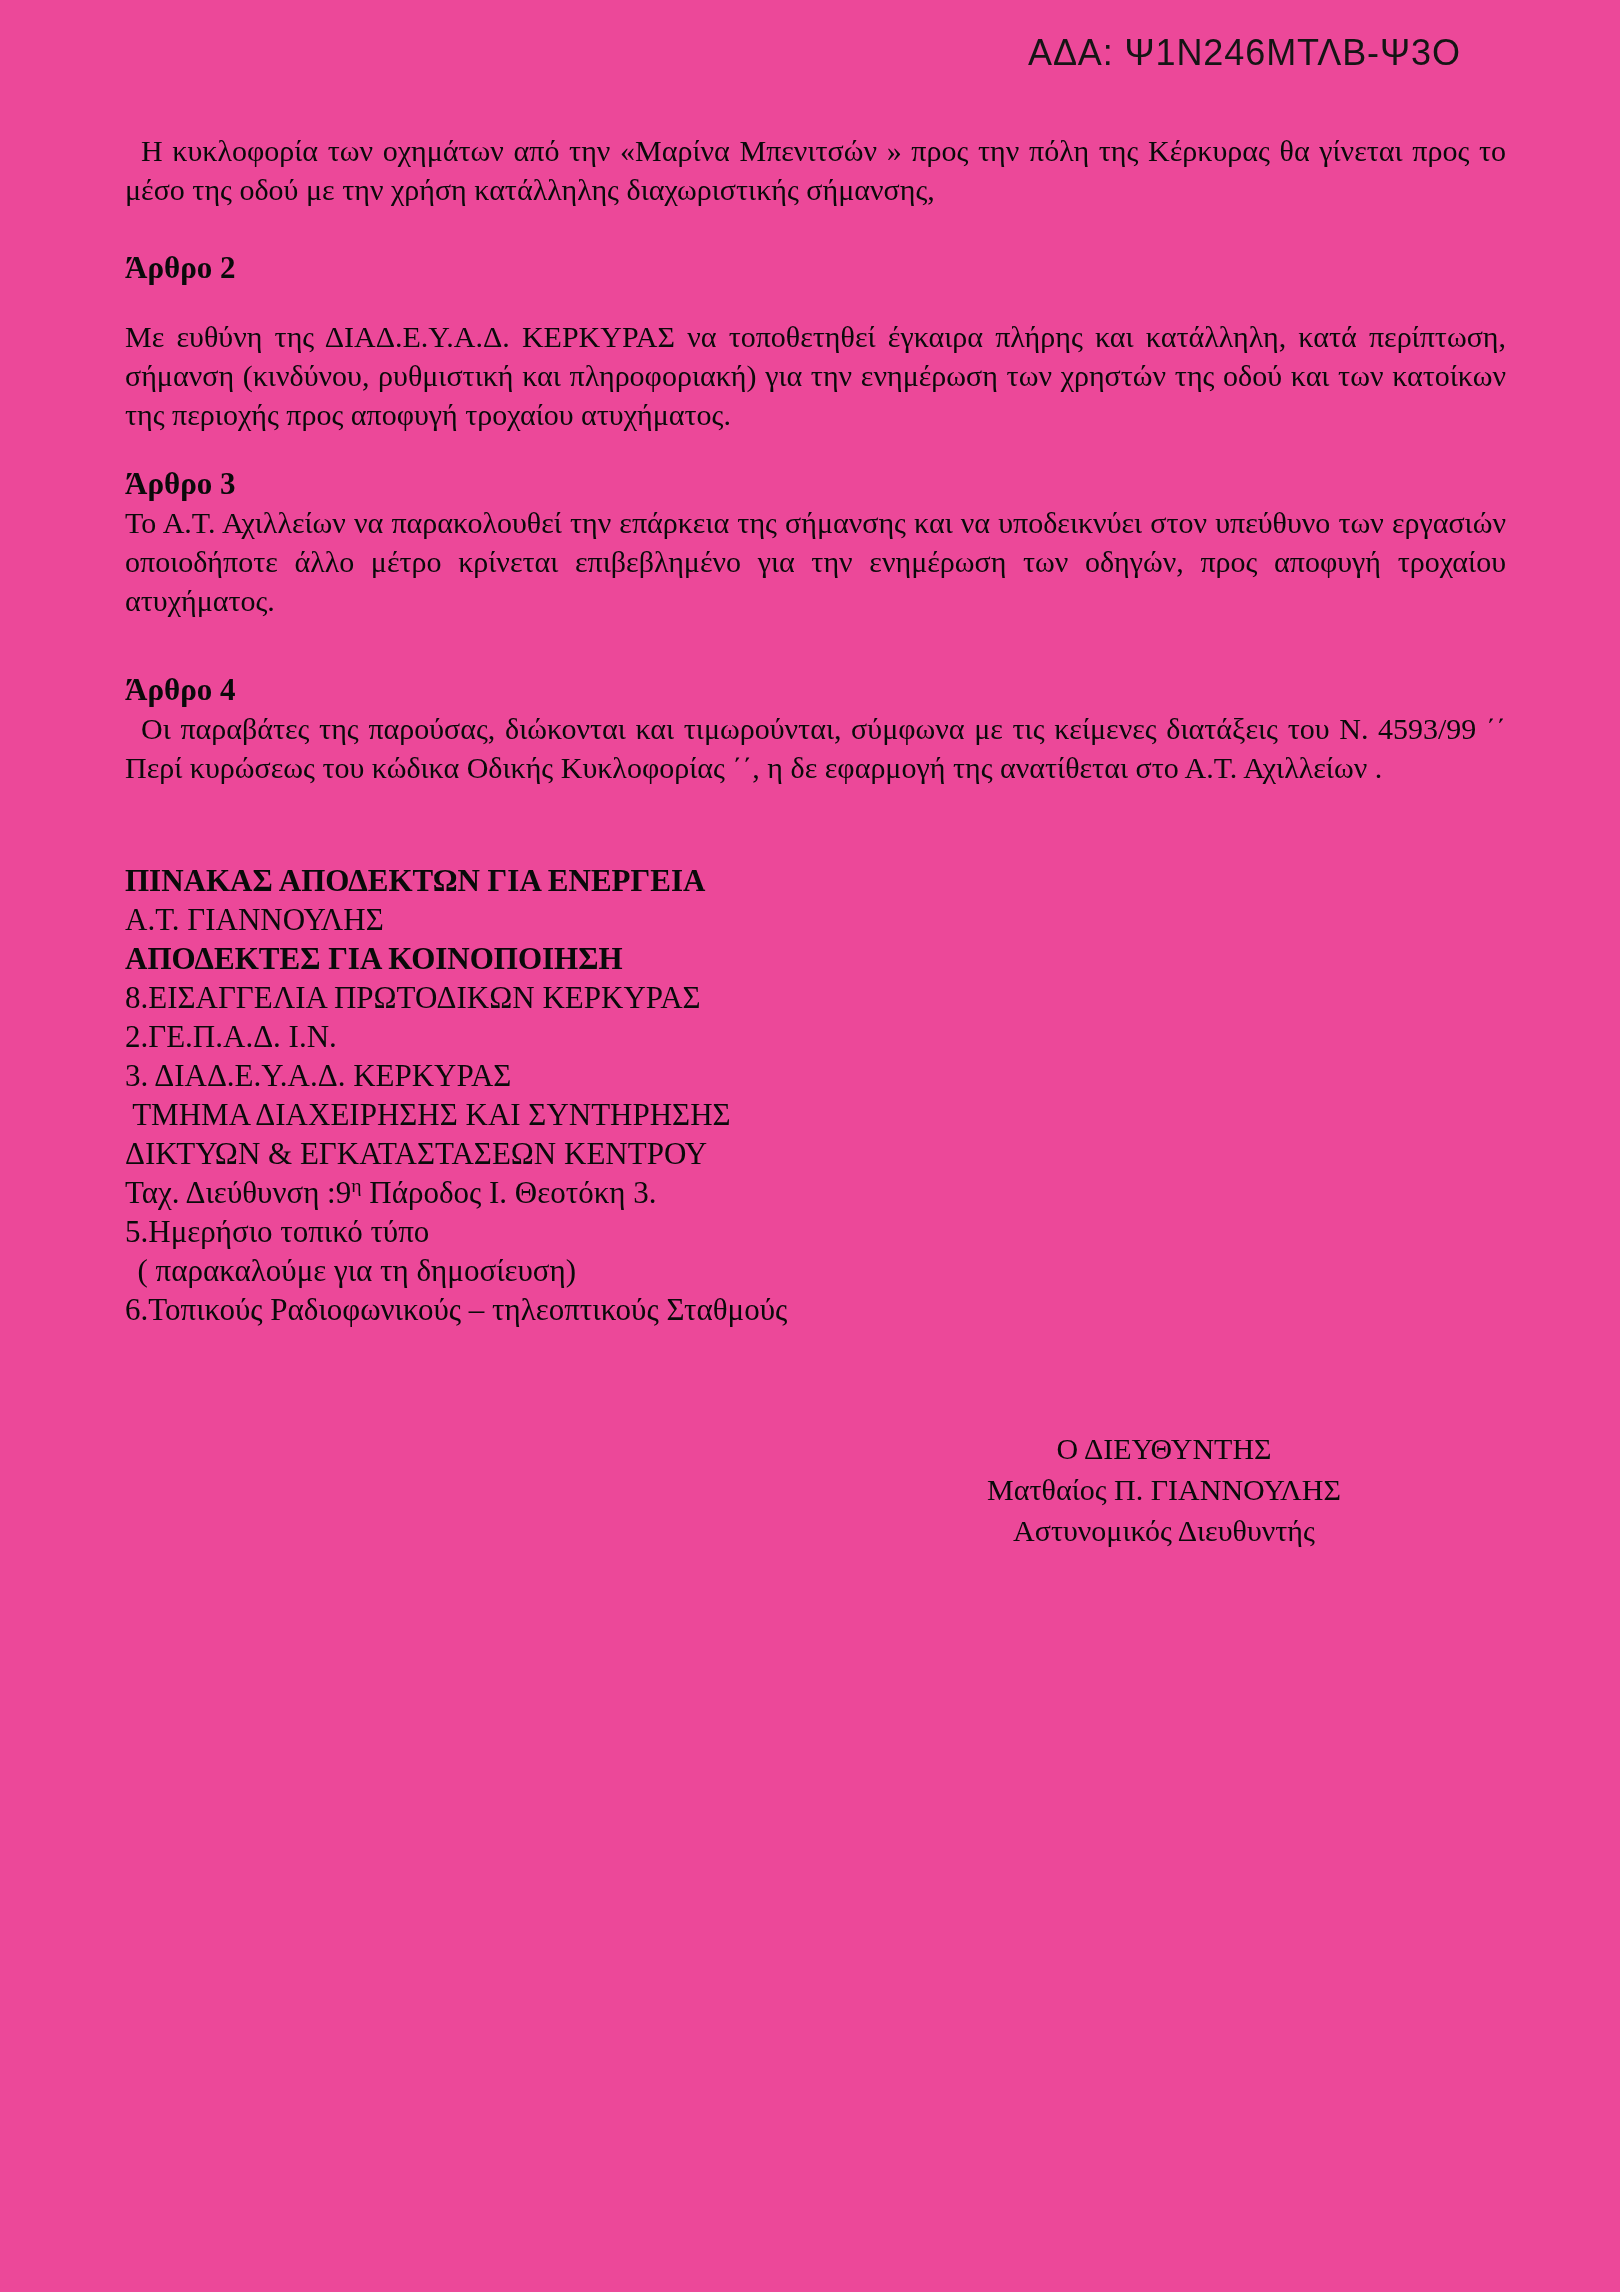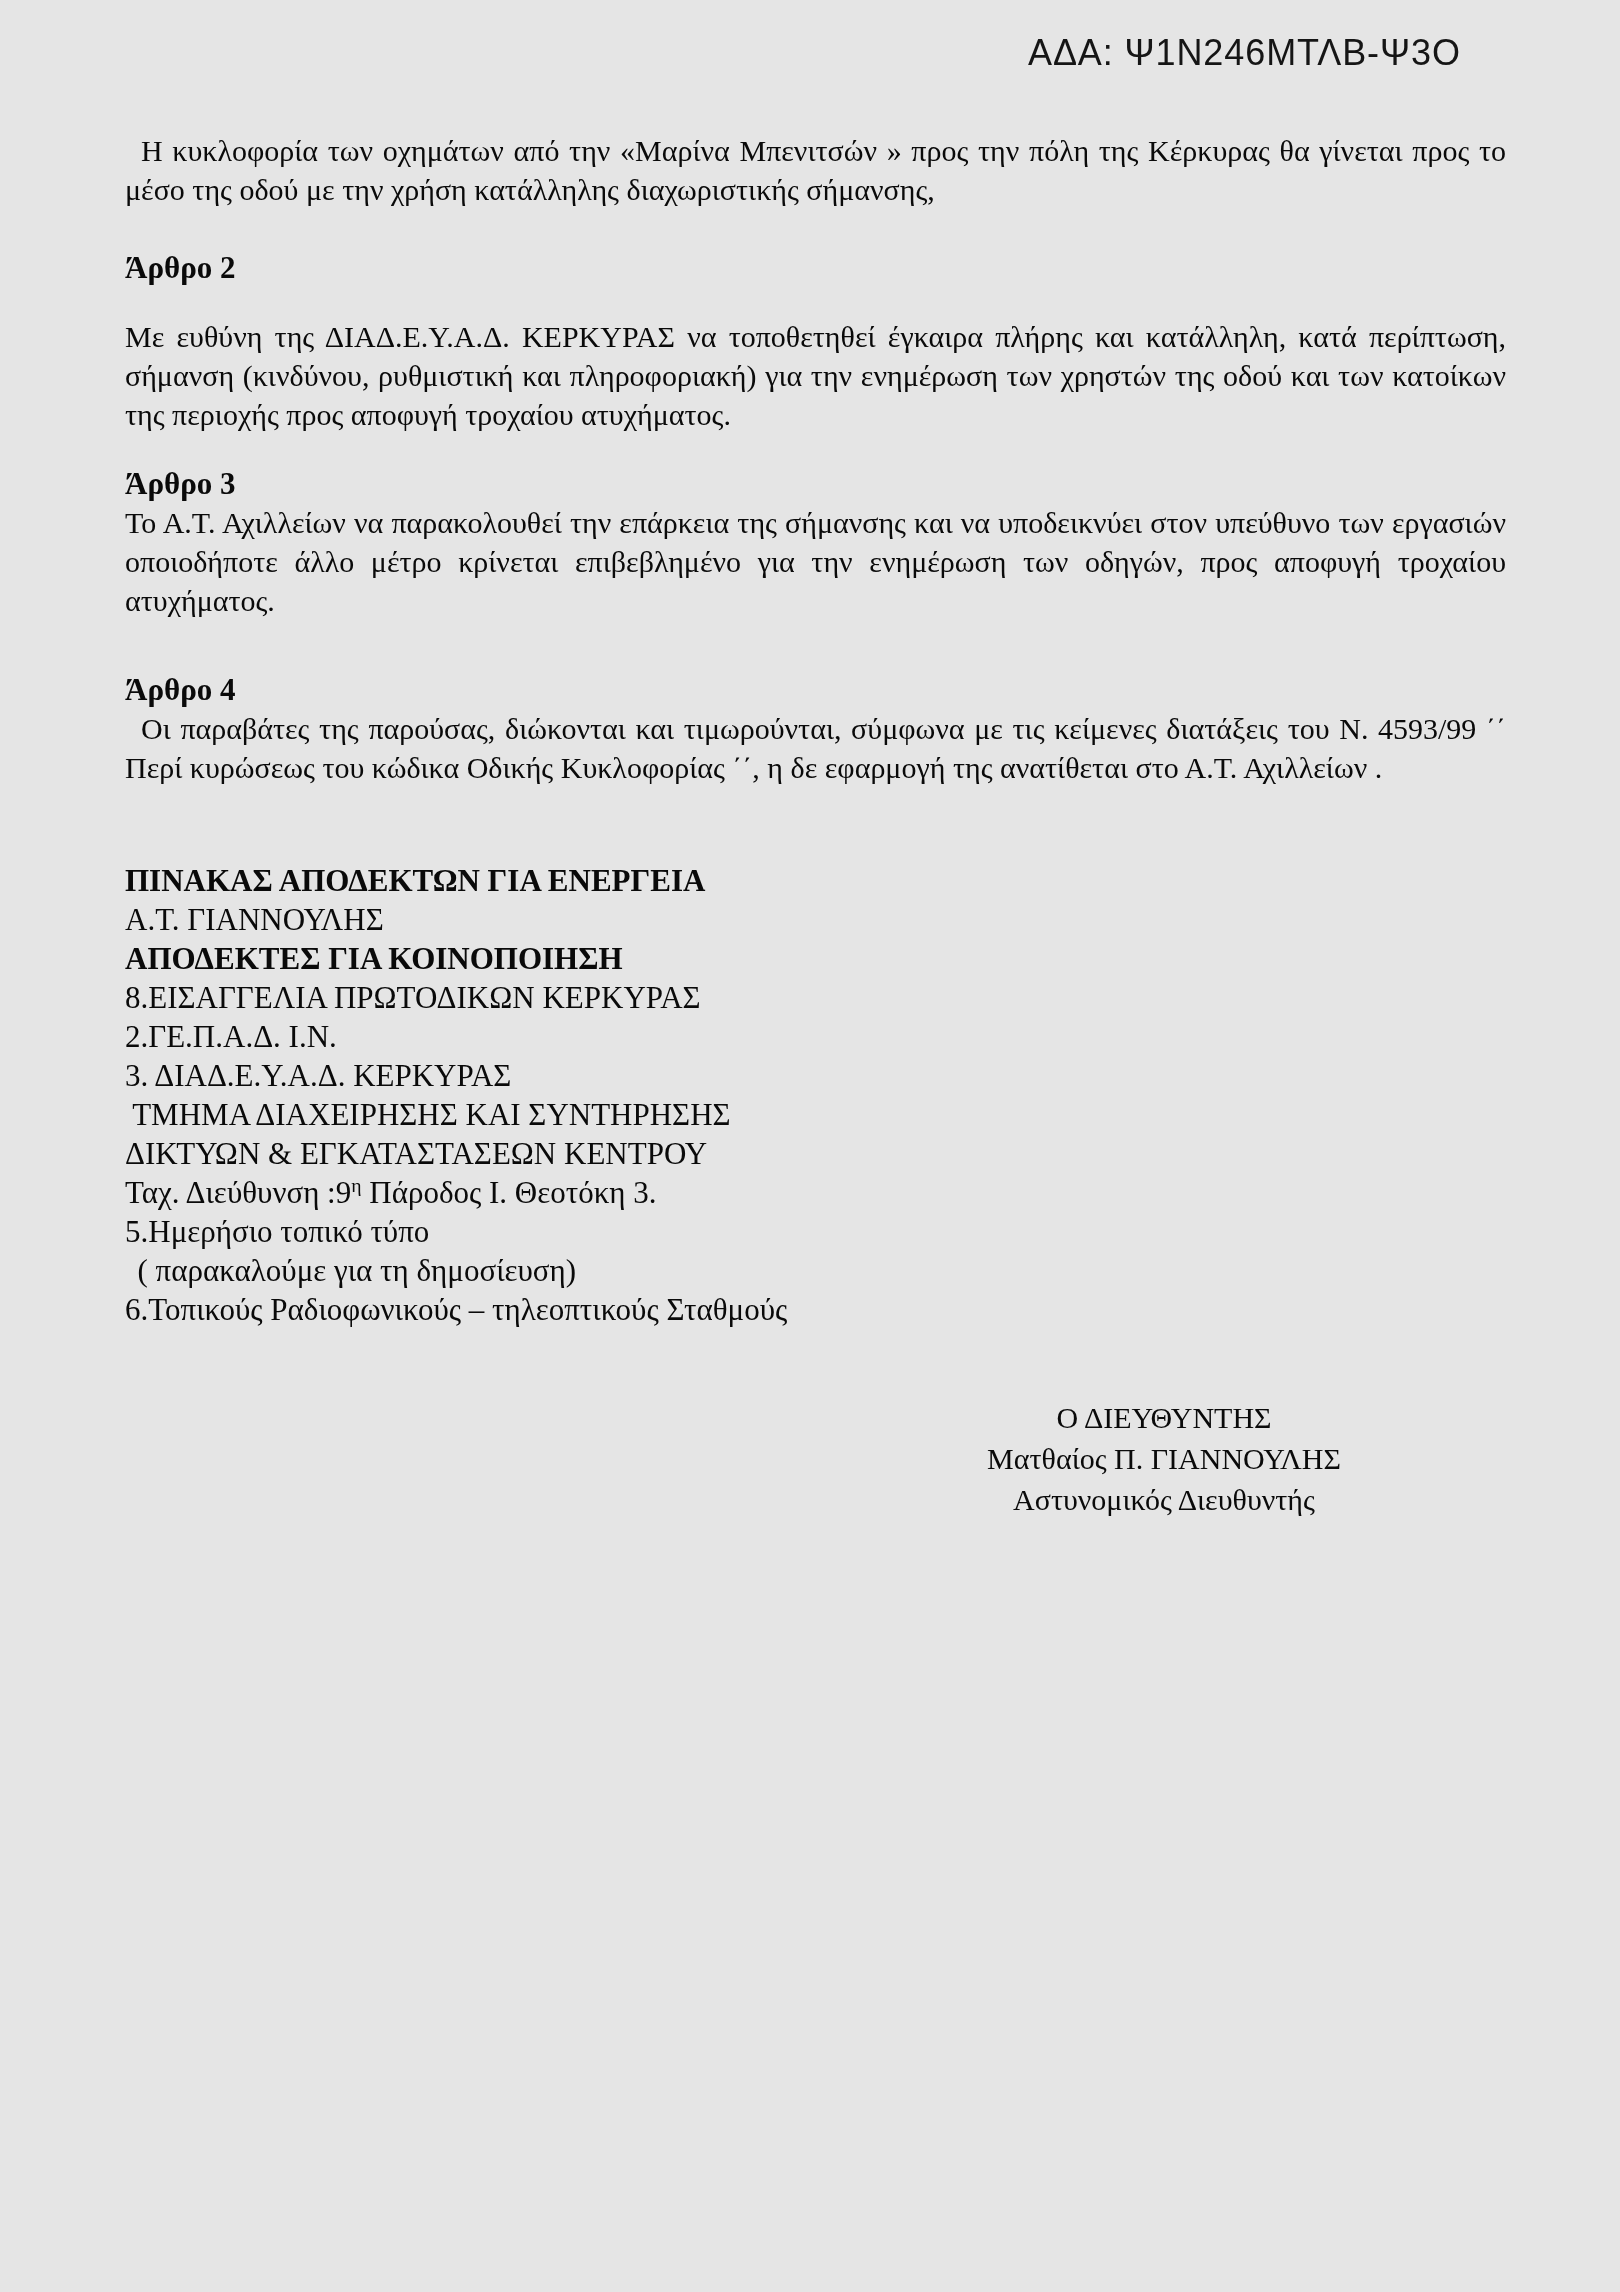--- a/index.html
+++ b/index.html
@@ -4,21 +4,21 @@
 <style>
   html, body {
     margin: 0;
     padding: 0;
     background: #ffffff;
   }
   .page {
     position: relative;
     width: 1620px;
     height: 2293px;
-    background: #e5e5e5;
+    background: #ec4899;
     overflow: hidden;
     color: #000000;
   }
   .ada-header {
     position: absolute;
     left: 1028px;
     top: 32px;
     font-family: "Liberation Sans", "DejaVu Sans", sans-serif;
     font-size: 36px;
     letter-spacing: 0.9px;
@@ -61,21 +61,21 @@
   .r-ind2 { padding-left: 12.5px; }
   .r-ind3 { padding-left: 21.5px; }
   .r-line sup {
     font-size: 19.7px;
     vertical-align: super;
     line-height: 0;
   }
   .signature {
     position: absolute;
     left: 940px;
-    top: 1397px;
+    top: 1428px;
     width: 448px;
     text-align: center;
     font-family: "Liberation Serif", "DejaVu Serif", serif;
     font-size: 30px;
     line-height: 41px;
     color: #0a0a0a;
   }
   .sig-line { margin: 0; }
 </style>
 </head>

